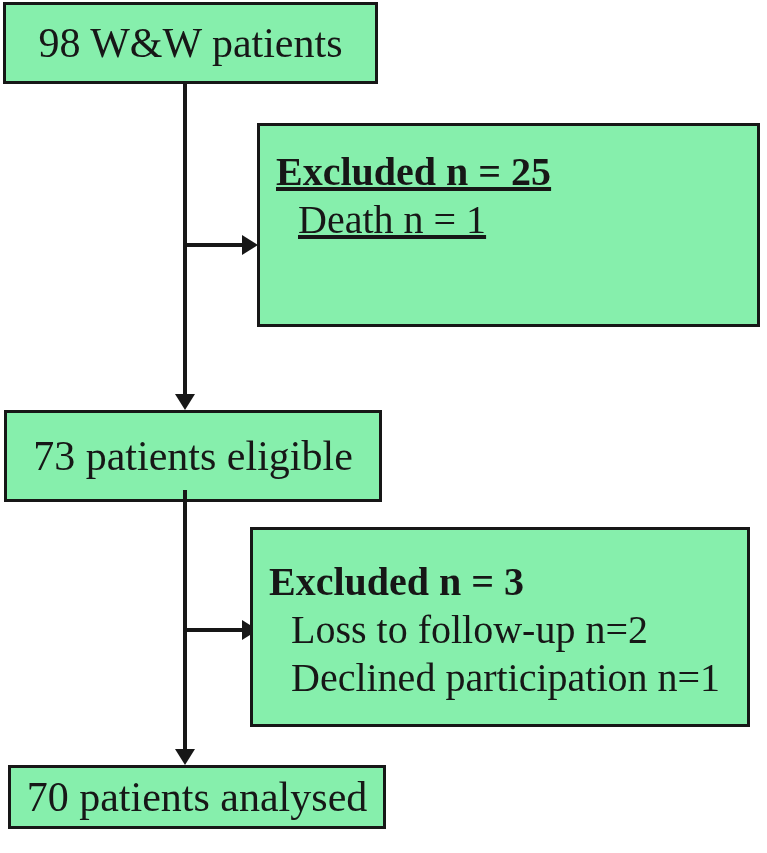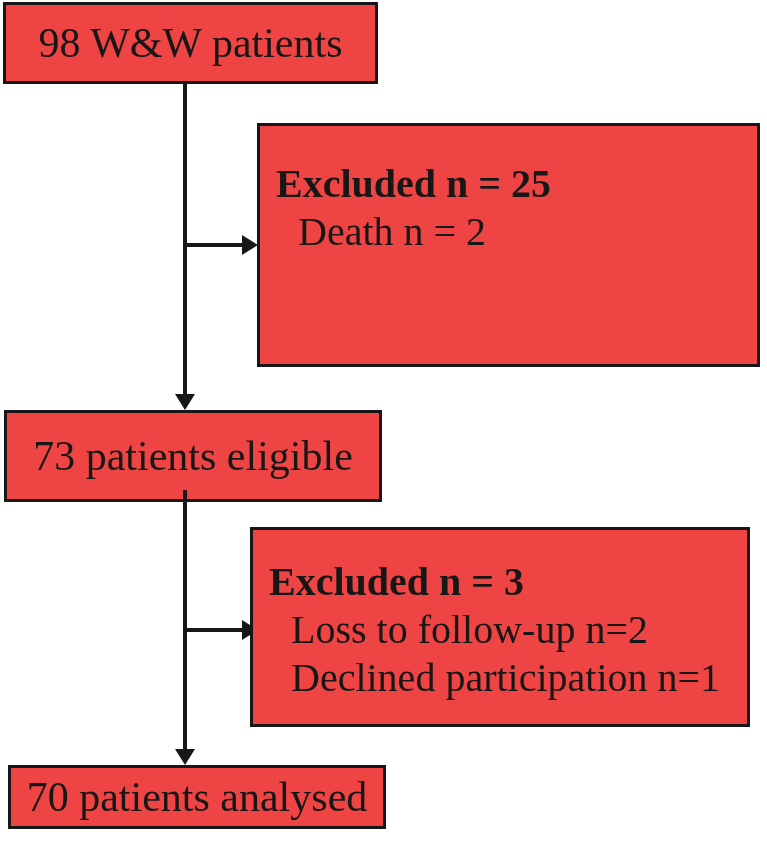--- a/index.html
+++ b/index.html
@@ -13,21 +13,21 @@
     height: 853px;
     background: #ffffff;
     font-family: "Liberation Serif", "DejaVu Serif", serif;
     color: #171717;
     overflow: hidden;
   }
   .box {
     position: absolute;
     box-sizing: border-box;
     border: 3px solid #171717;
-    background: #ef4444;
+    background: #86efac;
   }
   .main-box {
     display: flex;
     align-items: center;
     justify-content: center;
     font-size: 42px;
     line-height: 1.1;
     text-align: center;
   }
   .side-box {
@@ -64,21 +64,21 @@
     position: absolute;
     width: 0;
     height: 0;
     border-top: 10px solid transparent;
     border-bottom: 10px solid transparent;
     border-left: 16px solid #171717;
   }
 
   
   #box-top      { left: 3px;   top: 2px;   width: 375px; height: 82px; }
-  #box-excl1    { left: 257px; top: 123px; width: 503px; height: 244px; padding: 34px 8px 0 16px; }
+  #box-excl1    { left: 257px; top: 123px; width: 503px; height: 204px; padding: 22px 8px 0 16px; text-decoration: underline; }
   #box-eligible { left: 4px;   top: 410px; width: 378px; height: 92px; }
   #box-excl2    { left: 250px; top: 527px; width: 500px; height: 200px; padding: 28px 8px 0 16px; }
   #box-analysed { left: 8px;   top: 765px; width: 378px; height: 64px; }
 
   #vline-a  { left: 183px; top: 84px;  height: 310px; }
   #head-a-d { left: 175px; top: 394px; }
   #hline-a  { left: 183px; top: 243px; width: 59px; }
   #head-a-r { left: 242px; top: 235px; }
 
   #vline-b  { left: 183px; top: 490px; height: 259px; }
@@ -96,21 +96,21 @@
   </div>
 
   <div class="vline" id="vline-a"></div>
   <div class="arrow-down" id="head-a-d"></div>
 
   <div class="hline" id="hline-a"></div>
   <div class="arrow-right" id="head-a-r"></div>
 
   <div class="box side-box" id="box-excl1">
     <div class="excl-title">Excluded n = 25</div>
-    <div class="excl-item">Death n = 2</div>
+    <div class="excl-item">Death n = 1</div>
   </div>
 
   <div class="box main-box" id="box-eligible">
     <span>73 patients eligible</span>
   </div>
 
   <div class="vline" id="vline-b"></div>
   <div class="arrow-down" id="head-b-d"></div>
 
   <div class="hline" id="hline-b"></div>

